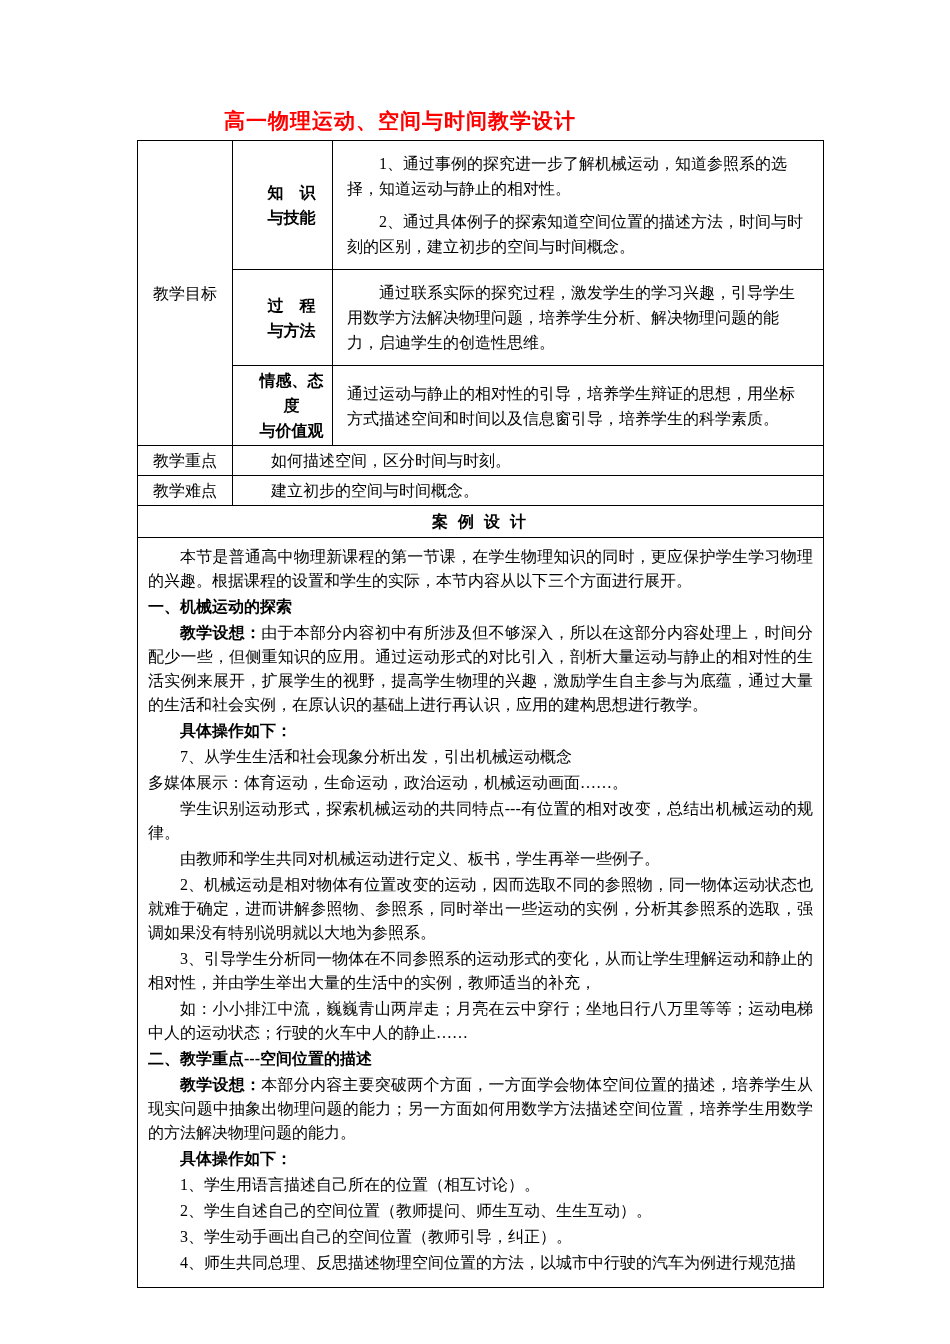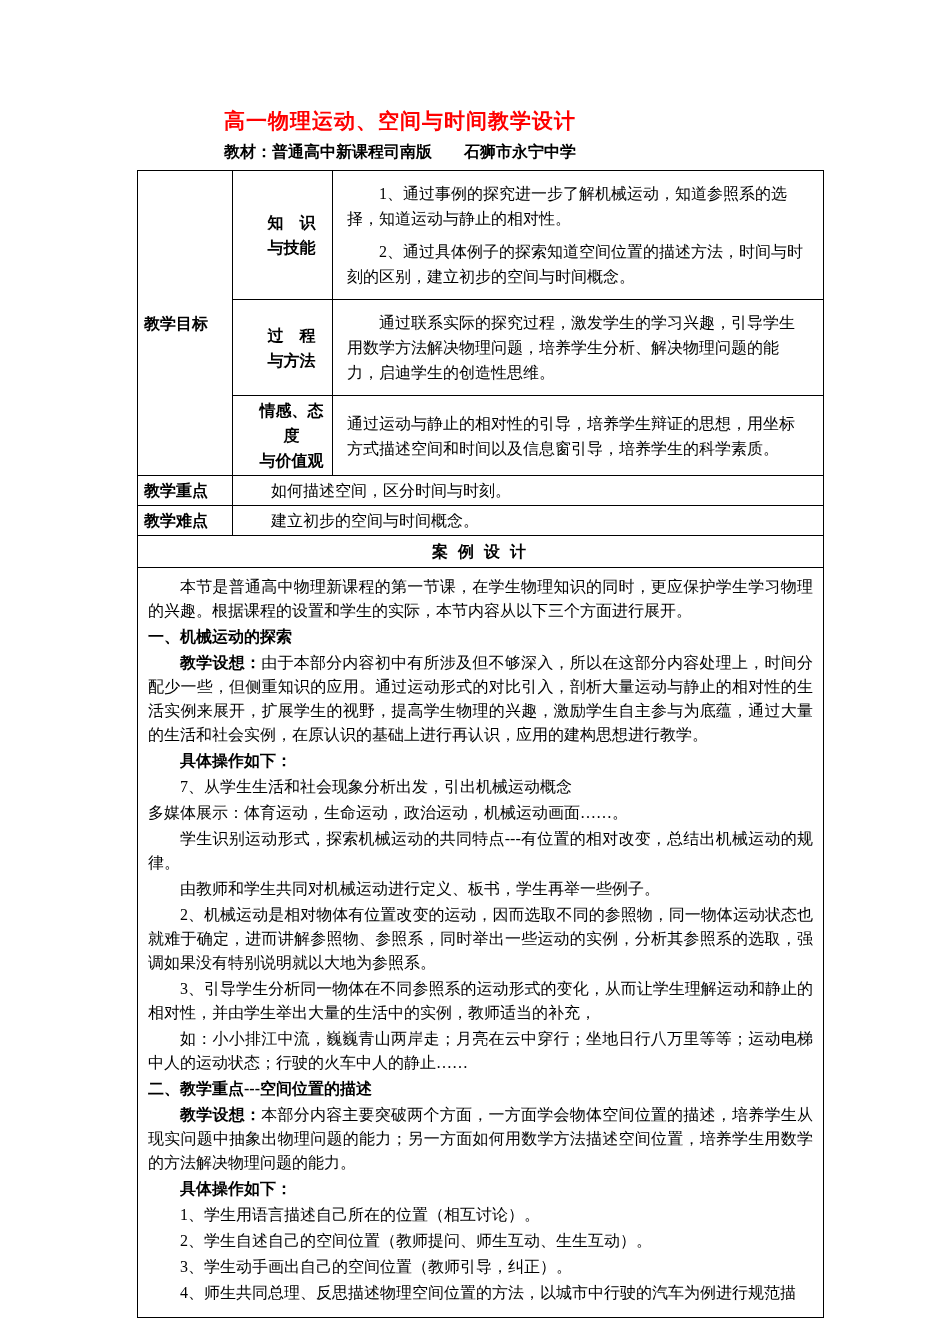--- a/index.html
+++ b/index.html
@@ -41,21 +41,22 @@
   .design-table col.c1 { width: 95px; }
   .design-table col.c2 { width: 100px; }
   .design-table col.c3 { width: 491px; }
   .design-table td {
     border: 1px solid #000;
     padding: 2px 6px;
     line-height: 25px;
     vertical-align: middle;
   }
   td.label-cell {
-    font-weight: bold;
+    text-align: center;
+    font-weight: normal;
   }
   td.cat-cell {
     text-align: center;
     font-weight: bold;
     white-space: pre-line;
     padding-left: 24px;
   }
   td.content-cell p { margin: 8px; }
   td.case-header {
     text-align: center;
@@ -76,21 +77,20 @@
   .ind  { text-indent: 2em; }
   .ind2 { text-indent: 2em; margin-left: 29px; }
   .bold { font-weight: bold; }
 </style>
 </head>
 <body>
 
 <div class="page">
 
   <h1 class="doc-title">高一物理运动、空间与时间教学设计</h1>
-  <div class="doc-subtitle">教材：普通高中新课程司南版　　石狮市永宁中学</div>
 
   <table class="design-table">
     <colgroup>
         <col class="c1">
         <col class="c2">
         <col class="c3">
       </colgroup>
     <tbody>
 
       <tr>

